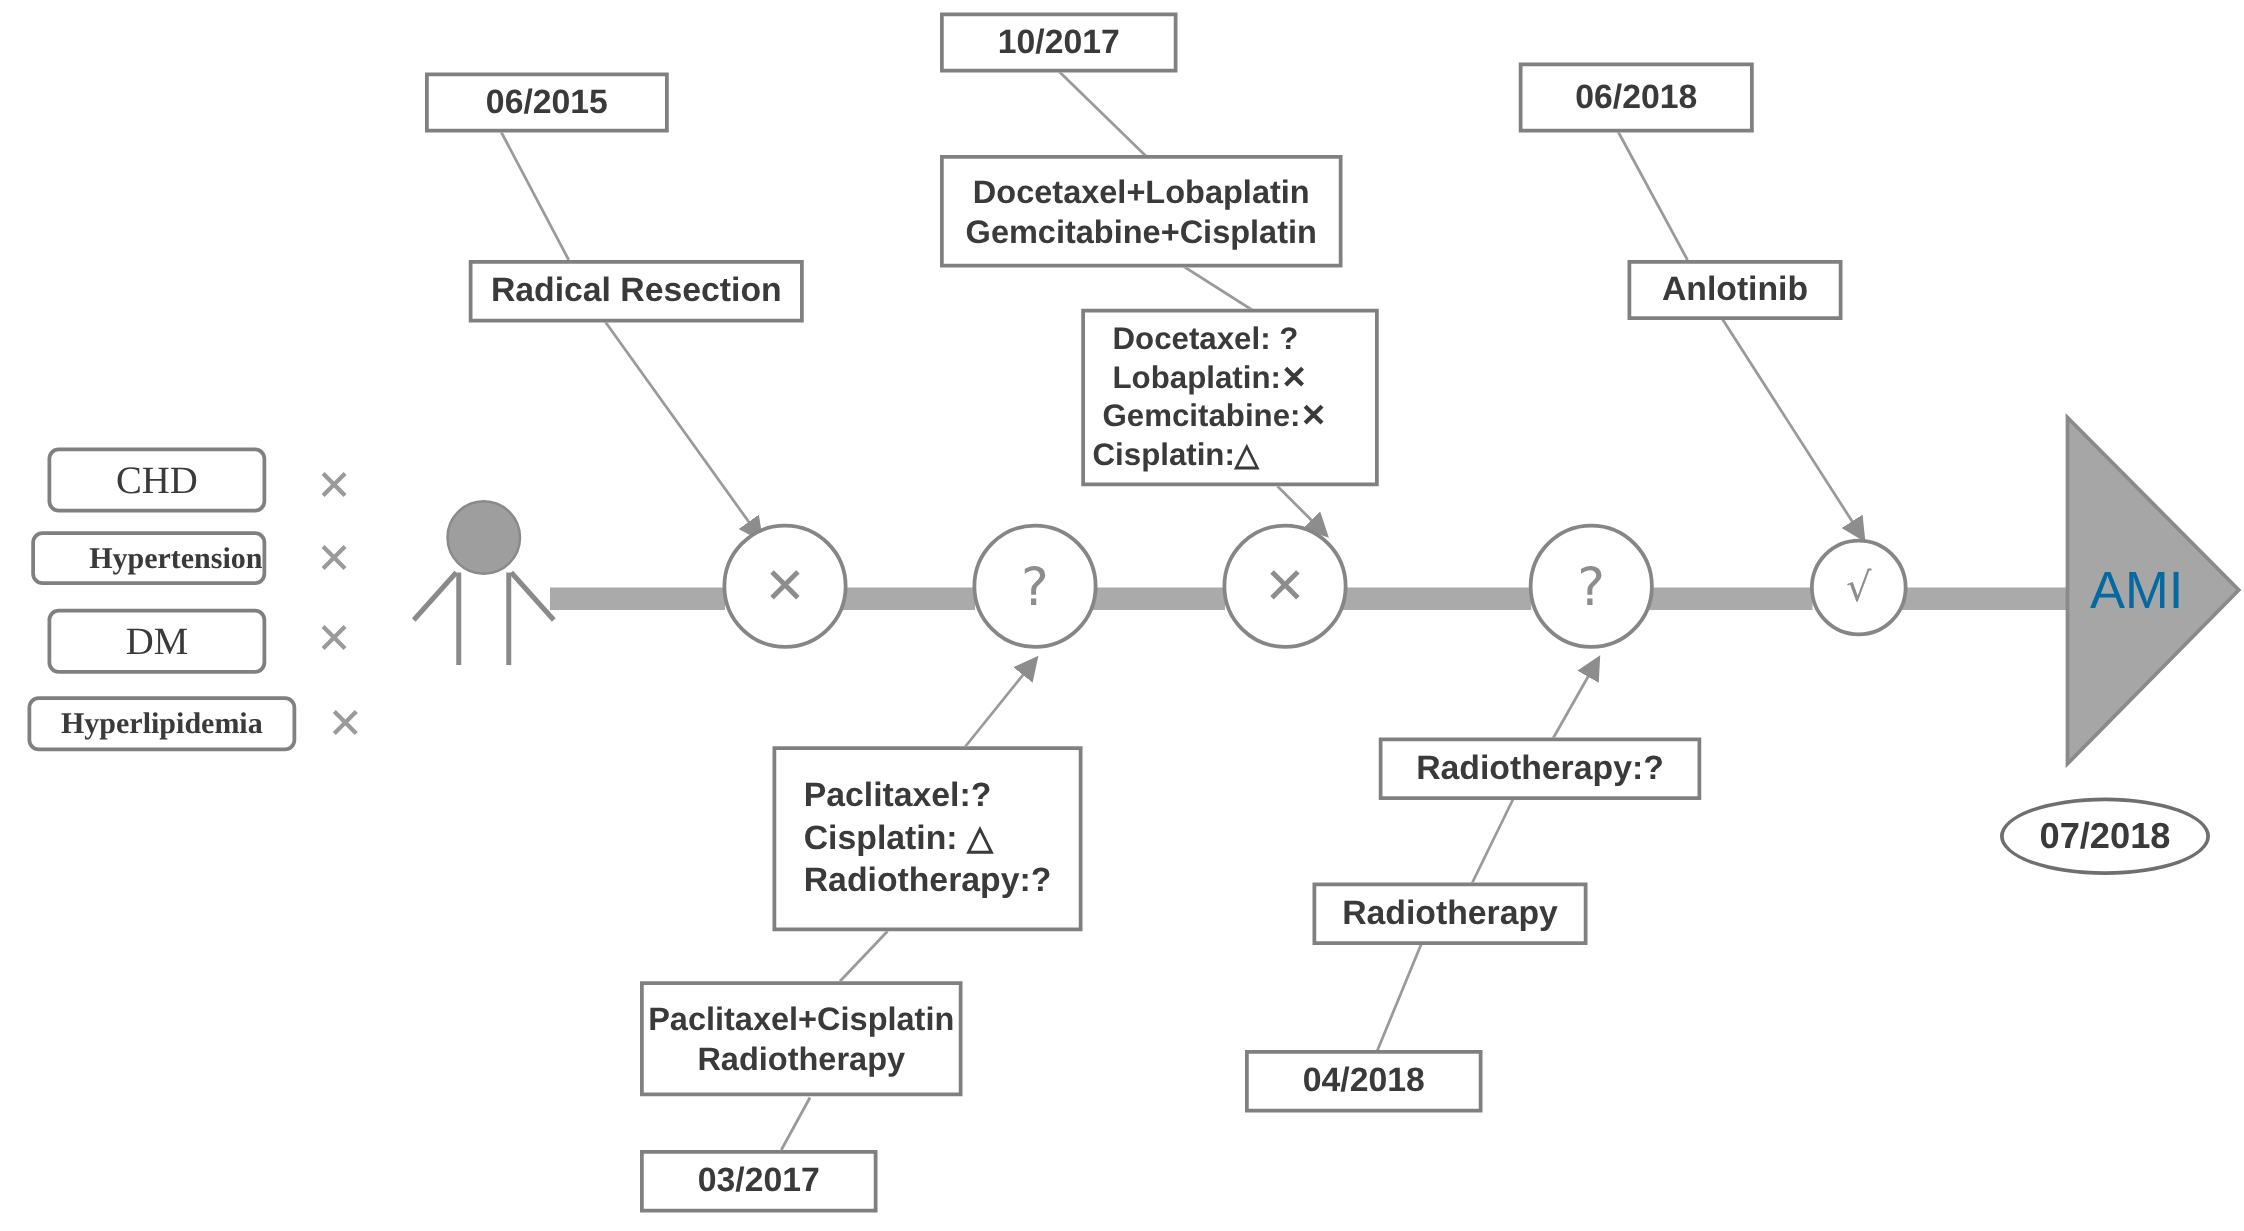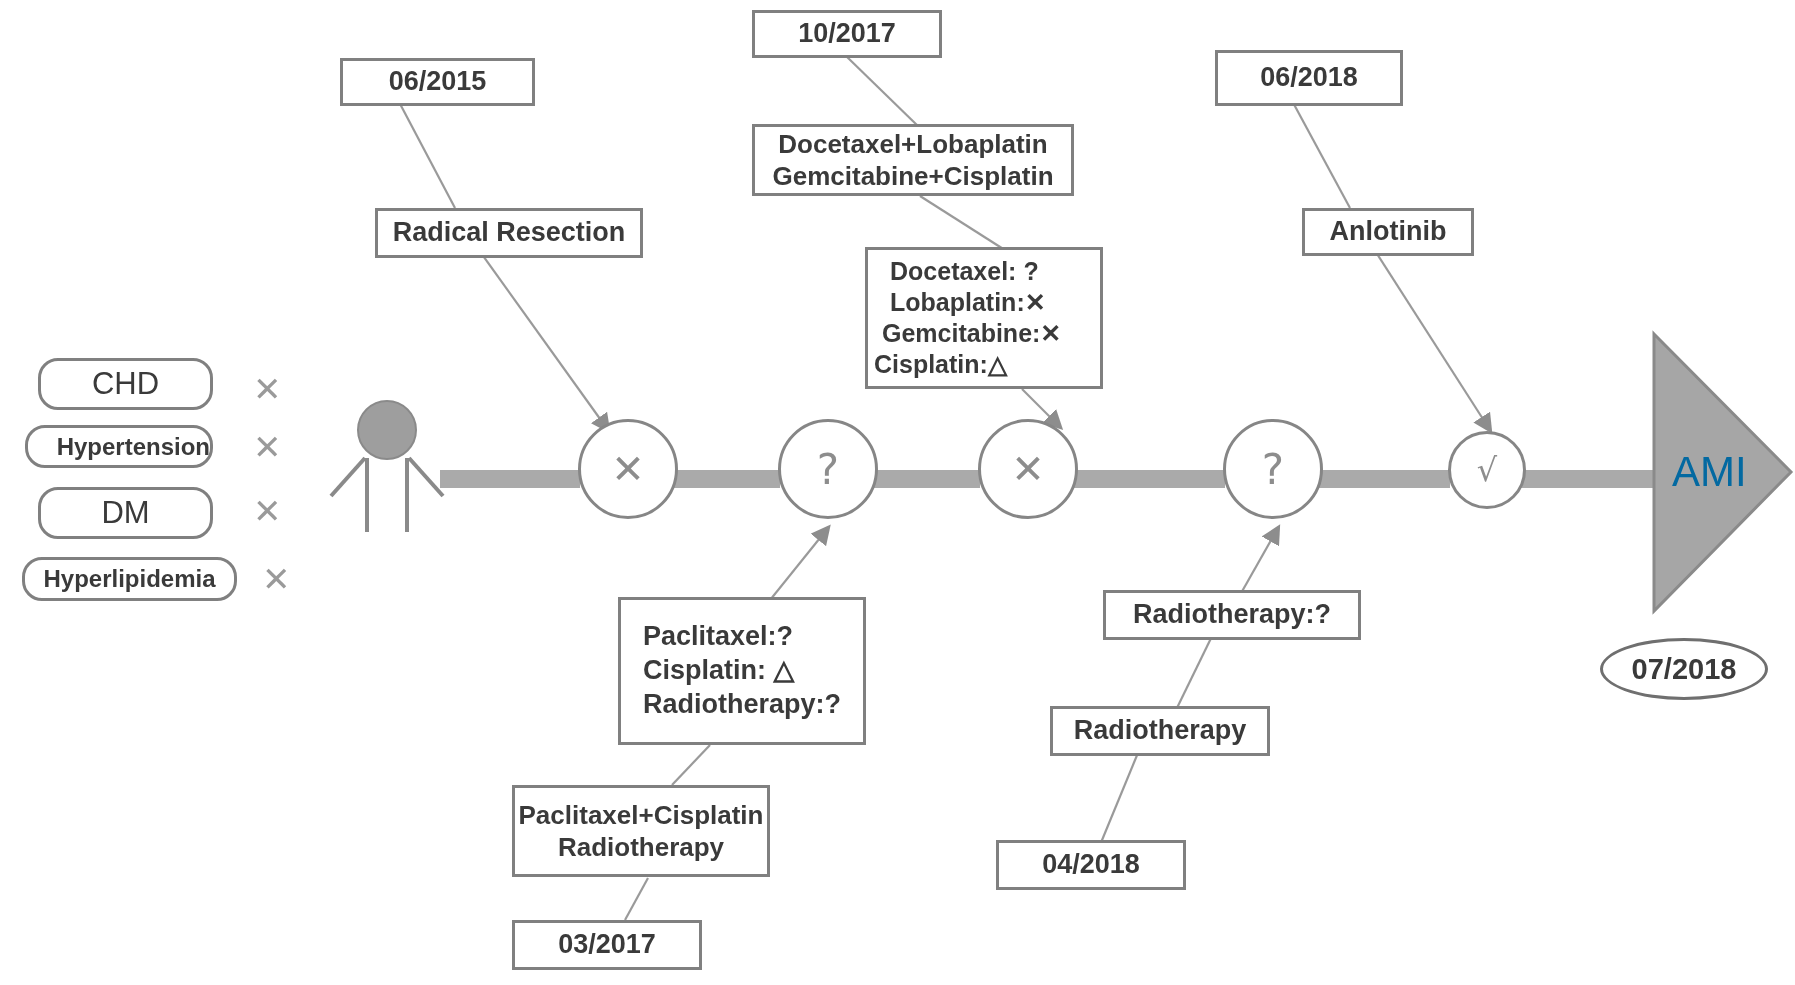--- a/index.html
+++ b/index.html
@@ -15,21 +15,21 @@
     color:#3a3a3a;
     display:flex;
     flex-direction:column;
     align-items:center;
     justify-content:center;
     text-align:center;
     font-weight:bold;
     line-height:1.25;
     white-space:nowrap;
   }
-  .box.rounded{border-radius:20px;}
+  .box.rounded{border-radius:9px;font-family:Liberation Serif, serif;}
   .box.left{align-items:flex-start;text-align:left;}
   .line-row{display:block;width:100%;}
 
   
   .cm-x{
     position:absolute;
     color:#9a9a9a;
     font-weight:400;
     line-height:1;
     user-select:none;
@@ -192,21 +192,21 @@
   </div>
 
   <div class="box" style="left:375px;top:208px;width:268px;height:50px;font-size:27px;">
     <span class="line-row">Radical Resection</span>
   </div>
 
   <div class="box" style="left:752px;top:10px;width:190px;height:48px;font-size:27px;">
     <span class="line-row">10/2017</span>
   </div>
 
-  <div class="box" style="left:752px;top:124px;width:322px;height:72px;font-size:26px;">
+  <div class="box" style="left:752px;top:124px;width:322px;height:90px;font-size:26px;">
     <span class="line-row">Docetaxel+Lobaplatin</span>
     <span class="line-row">Gemcitabine+Cisplatin</span>
   </div>
 
   <div class="box left" style="left:865px;top:247px;width:238px;height:142px;font-size:25px;padding-left:22px;">
     <span class="line-row">Docetaxel: ?</span>
     <span class="line-row">Lobaplatin:✕</span>
     <span class="line-row" style="margin-left:-8px;">Gemcitabine:✕</span>
     <span class="line-row" style="margin-left:-16px;">Cisplatin:△</span>
   </div>

